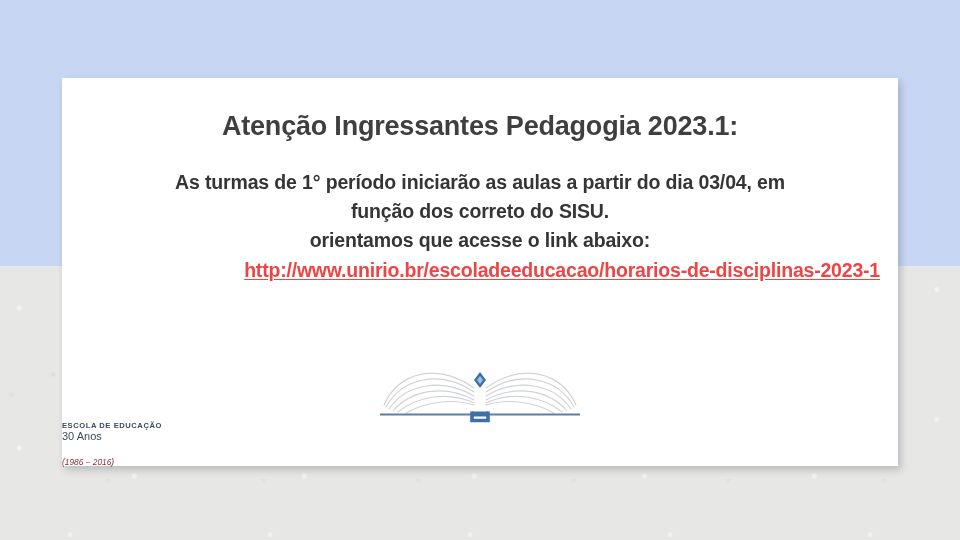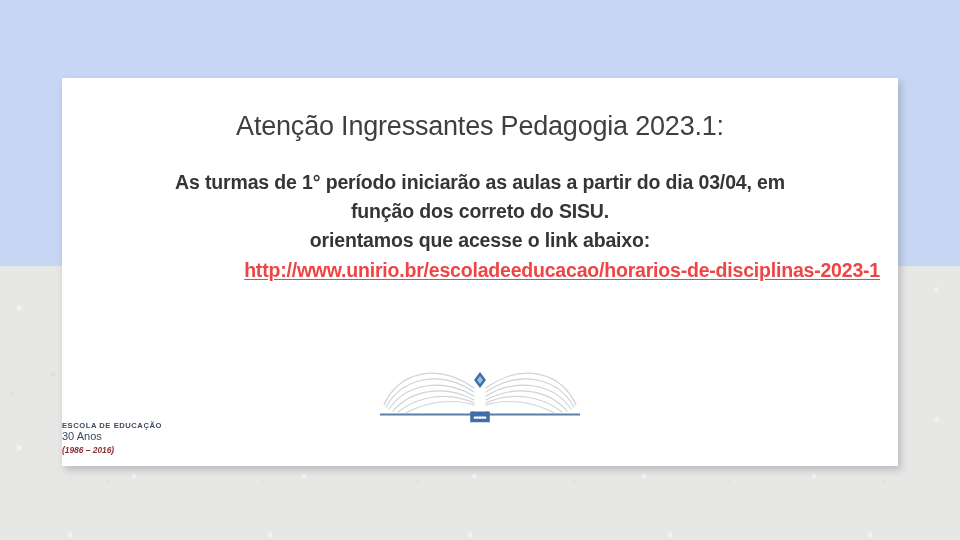--- a/index.html
+++ b/index.html
@@ -80,21 +80,21 @@
     left: 0;
     top: 0;
     width: 836px;
     text-align: center;
   }
 
   .title {
     margin: 0;
     padding: 32px 28px 0 28px;
     font-size: 27px;
-    font-weight: normal;
+    font-weight: bold;
     color: #3f3f3f;
     letter-spacing: -.2px;
     line-height: 1.2;
   }
 
   .body-block {
     margin: 0;
     padding: 26px 18px 0 18px;
     font-size: 19.5px;
     font-weight: bold;
@@ -143,22 +143,22 @@
     font-size: 11px;
     color: #3b4a5e;
     font-weight: normal;
     margin-top: 1px;
   }
   .logo-line3 {
     display: block;
     font-size: 8.4px;
     color: #8c2f33;
     font-style: italic;
-    font-weight: bold;
-    margin-top: 3px;
+    font-weight: normal;
+    margin-top: 15px;
   }
 </style>
 </head>
 <body>
 
 <div id="slide">
 
   <div class="bg-blue"></div>
   <div class="bg-gray"></div>
   <div class="bg-texture"></div>

